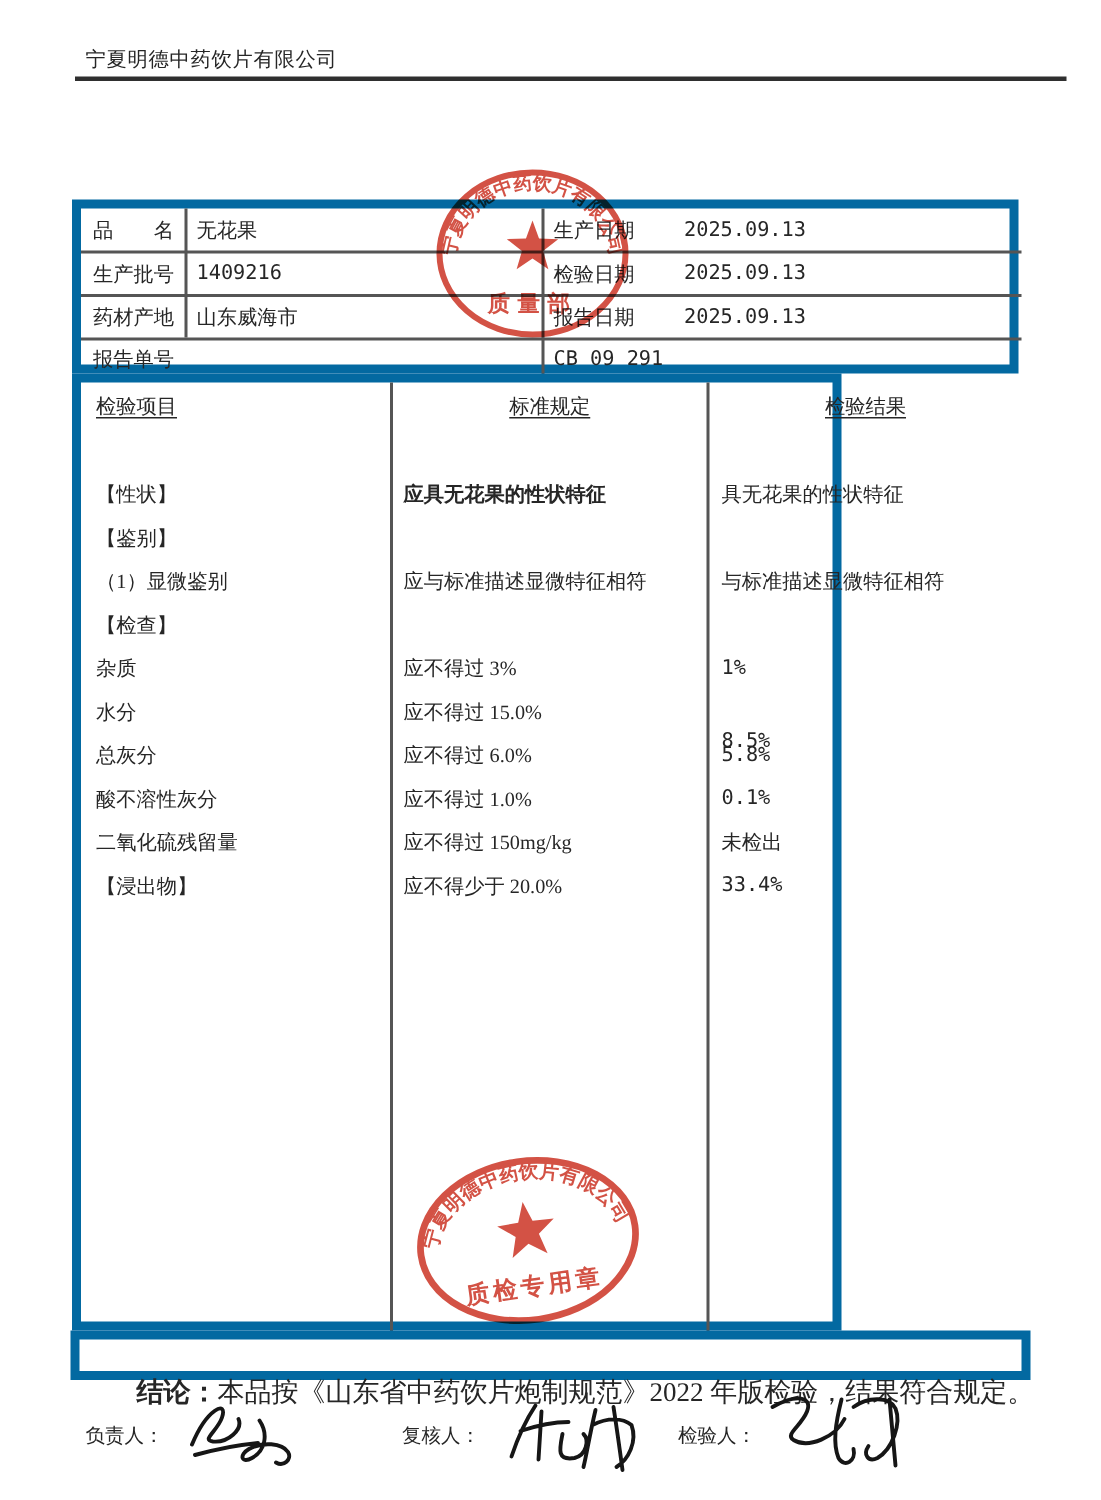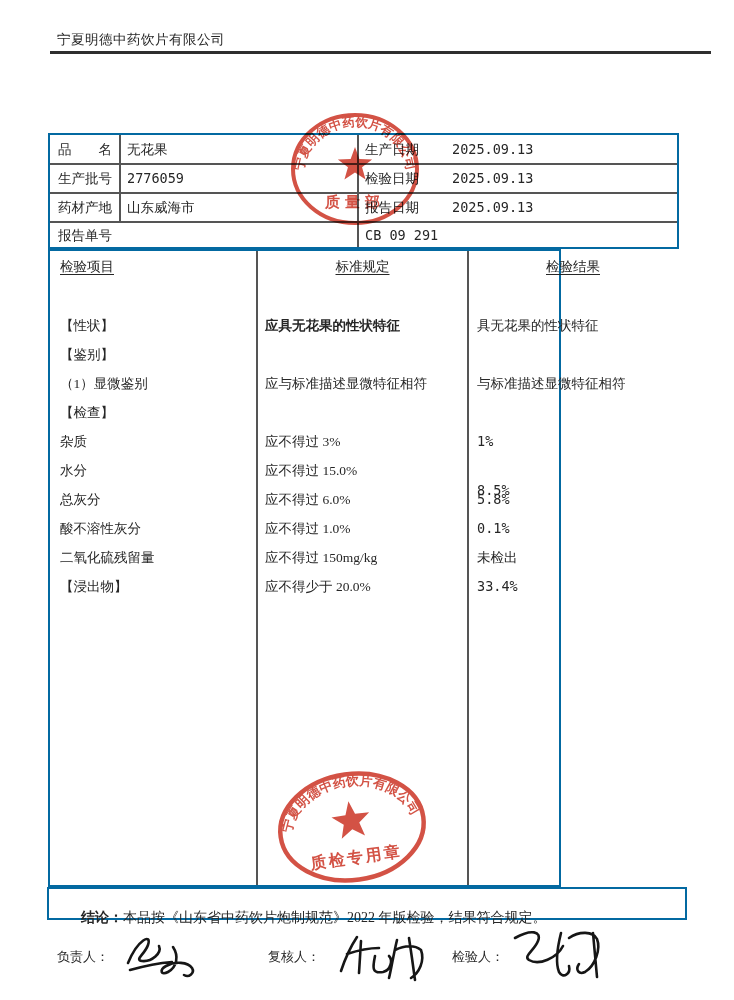--- a/index.html
+++ b/index.html
@@ -3,27 +3,27 @@
 <meta charset="utf-8">
 <style>
   html,body{margin:0;padding:0;background:#ffffff;}
   .page{position:relative;width:734px;height:1000px;background:#ffffff;
         font-family:"Liberation Serif","DejaVu Serif",serif;color:#262626;overflow:hidden;}
   .abs{position:absolute;}
   .mono{font-family:"DejaVu Sans Mono","Liberation Mono",monospace;}
   .hdr-text{font-size:13.5px;letter-spacing:.5px;}
   .rule{background:#2f2f2f;}
   .title{width:734px;text-align:center;font-size:28px;font-weight:700;letter-spacing:3px;}
-  .box{border:2px solid #0369a1;box-sizing:border-box;background:transparent;}
+  .box{border:6px solid #0369a1;box-sizing:border-box;background:transparent;}
   .hline{background:#555;height:2px;}
   .vline{background:#555;width:2px;}
   .cell{position:absolute;font-size:13.5px;white-space:pre;line-height:1;}
   .col-head{font-size:13.5px;text-decoration:underline;text-underline-offset:3px;}
   .center{text-align:center;}
-  .concl{font-size:14px;white-space:pre;}
+  .concl{font-size:18px;white-space:pre;}
   .concl b{font-weight:700;}
   .sig-label{font-size:13px;}
   .stamp{mix-blend-mode:multiply;opacity:.88;}
   svg{display:block;}
 </style>
 </head>
 <body>
 
 <div class="page">
 
@@ -37,21 +37,21 @@
     <div class="abs hline" style="left:0;top:86px;width:627px;"></div>
     <div class="abs vline" style="left:69px;top:0;height:86px;"></div>
     <div class="abs vline" style="left:307px;top:0;height:112px;"></div>
 
     <span class="cell" style="left:8px;top:8px;">品　　名</span>
     <span class="cell" style="left:77px;top:8px;">无花果</span>
     <span class="cell" style="left:315px;top:8px;">生产日期</span>
     <span class="cell mono" style="left:402px;top:8px;">2025.09.13</span>
 
     <span class="cell" style="left:8px;top:37px;">生产批号</span>
-    <span class="cell mono" style="left:77px;top:37px;">2776059</span>
+    <span class="cell mono" style="left:77px;top:37px;">1409216</span>
     <span class="cell" style="left:315px;top:37px;">检验日期</span>
     <span class="cell mono" style="left:402px;top:37px;">2025.09.13</span>
 
     <span class="cell" style="left:8px;top:66px;">药材产地</span>
     <span class="cell" style="left:77px;top:66px;">山东威海市</span>
     <span class="cell" style="left:315px;top:66px;">报告日期</span>
     <span class="cell mono" style="left:402px;top:66px;">2025.09.13</span>
 
     <span class="cell" style="left:8px;top:94px;">报告单号</span>
     <span class="cell mono" style="left:315px;top:94px;">CB 09 291</span>

